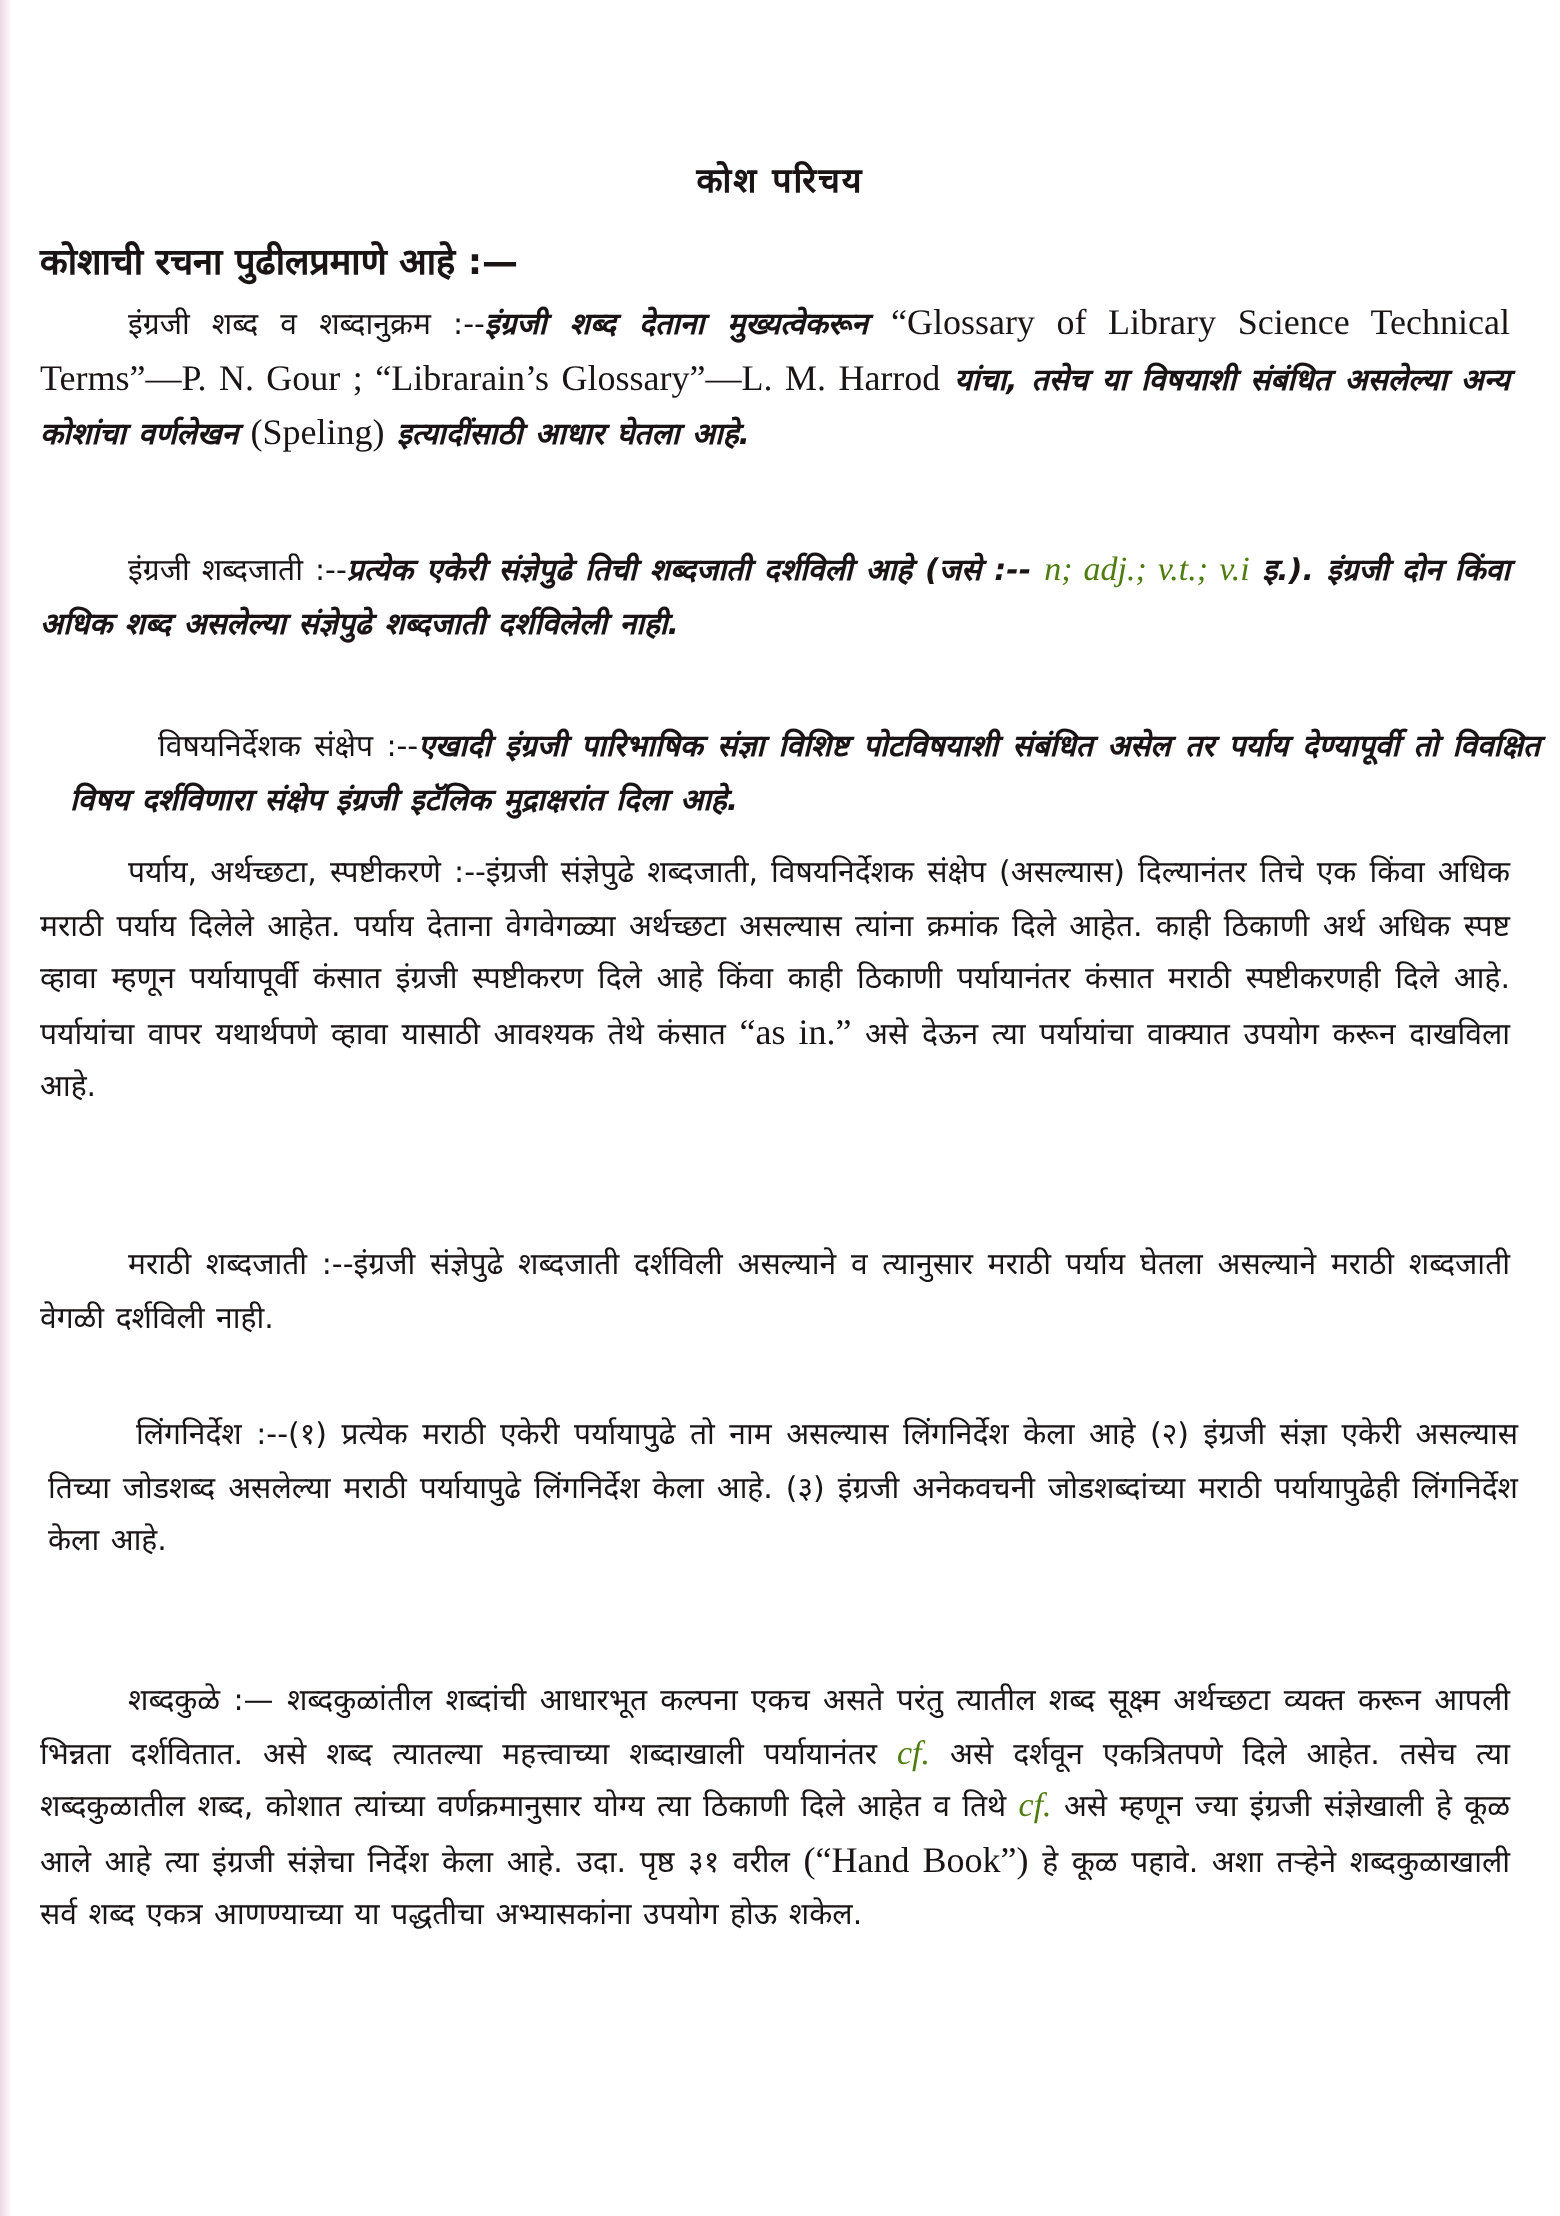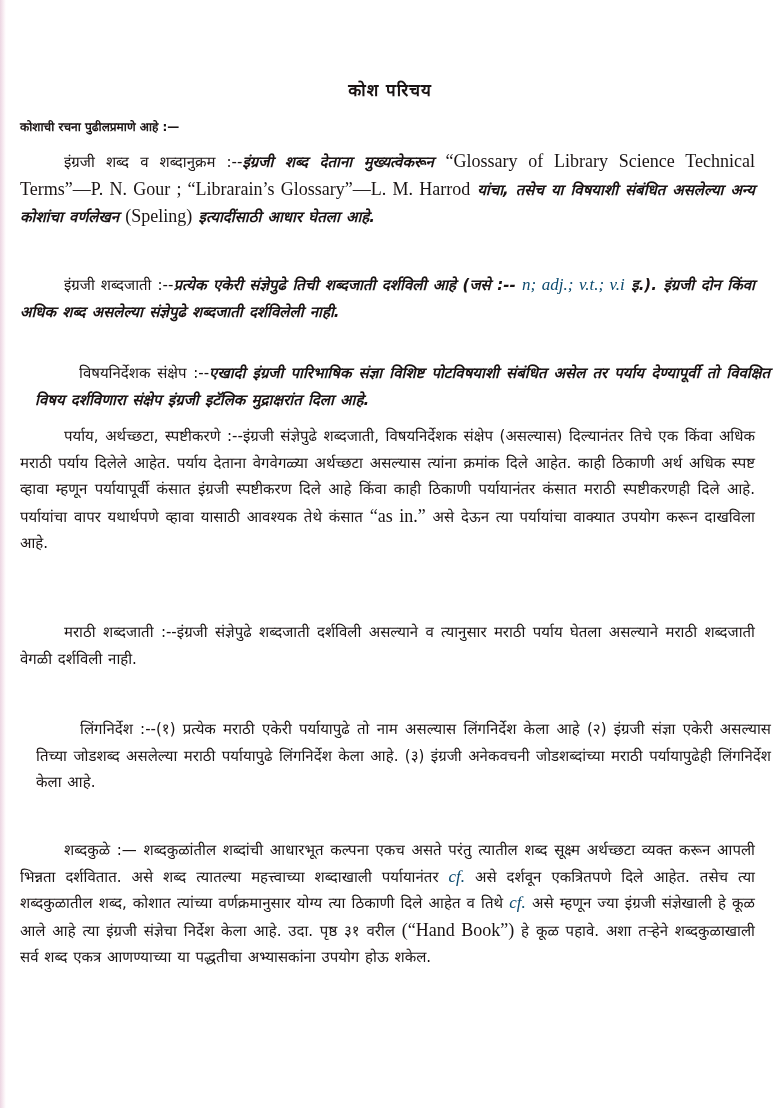--- a/index.html
+++ b/index.html
@@ -35,21 +35,21 @@
       text-align: center;
       font-size: 17px;
       font-weight: bold;
       letter-spacing: 1px;
       margin-top: 12px;
     }
     .intro {
       position: absolute;
       top: 118px;
       left: 0;
-      font-size: 12px;
+      font-size: 18px;
       font-weight: bold;
     }
     .para {
       position: absolute;
       left: 0;
       width: 735px;
       font-size: 15px;
       line-height: 26.5px;
       text-align: justify;
       text-indent: 44px;
@@ -59,21 +59,21 @@
       font-weight: normal;
     }
     .para .en {
       font-family: "Liberation Serif", serif;
       font-size: 18px;
     }
     .para .it {
       font-family: "Liberation Serif", serif;
       font-style: italic;
       font-size: 17px;
-      color: #0c4a6e;
+      color: #4d7c0f;
     }
     .p1 { top: 148px; }
     .p2 { top: 272px; }
     .p3 { top: 345px; }
     .p4 { top: 423px; }
     .p5 { top: 619px; }
     .p6 { top: 700px; }
     .p7 { top: 837px; }
     .para .b { font-weight: bold; font-style: italic; }
   </style>
@@ -101,21 +101,21 @@
   </p>
 
   <p class="para p4" style="margin:0;">
     <span class="head">पर्याय, अर्थच्छटा, स्पष्टीकरणे :--</span><span>इंग्रजी संज्ञेपुढे शब्दजाती, विषयनिर्देशक संक्षेप (असल्यास) दिल्यानंतर तिचे एक किंवा अधिक मराठी पर्याय दिलेले आहेत. पर्याय देताना वेगवेगळ्या अर्थच्छटा असल्यास त्यांना क्रमांक दिले आहेत. काही ठिकाणी अर्थ अधिक स्पष्ट व्हावा म्हणून पर्यायापूर्वी कंसात इंग्रजी स्पष्टीकरण दिले आहे किंवा काही ठिकाणी पर्यायानंतर कंसात मराठी स्पष्टीकरणही दिले आहे. पर्यायांचा वापर यथार्थपणे व्हावा यासाठी आवश्यक तेथे कंसात </span><span class="en">“as in.”</span><span> असे देऊन त्या पर्यायांचा वाक्यात उपयोग करून दाखविला आहे.</span>
   </p>
 
   <p class="para p5" style="margin:0;">
     <span class="head">मराठी शब्दजाती :--</span><span>इंग्रजी संज्ञेपुढे शब्दजाती दर्शविली असल्याने व त्यानुसार मराठी पर्याय घेतला असल्याने मराठी शब्दजाती वेगळी दर्शविली नाही.</span>
   </p>
 
-  <p class="para p6" style="margin:16px;">
+  <p class="para p6" style="margin:4px;">
     <span class="head">लिंगनिर्देश :--</span><span>(१) प्रत्येक मराठी एकेरी पर्यायापुढे तो नाम असल्यास लिंगनिर्देश केला आहे (२) इंग्रजी संज्ञा एकेरी असल्यास तिच्या जोडशब्द असलेल्या मराठी पर्यायापुढे लिंगनिर्देश केला आहे. (३) इंग्रजी अनेकवचनी जोडशब्दांच्या मराठी पर्यायापुढेही लिंगनिर्देश केला आहे.</span>
   </p>
 
   <p class="para p7" style="margin:0;">
     <span class="head">शब्दकुळे :—</span><span> शब्दकुळांतील शब्दांची आधारभूत कल्पना एकच असते परंतु त्यातील शब्द सूक्ष्म अर्थच्छटा व्यक्त करून आपली भिन्नता दर्शवितात. असे शब्द त्यातल्या महत्त्वाच्या शब्दाखाली पर्यायानंतर </span><span class="it">cf.</span><span> असे दर्शवून एकत्रितपणे दिले आहेत. तसेच त्या शब्दकुळातील शब्द, कोशात त्यांच्या वर्णक्रमानुसार योग्य त्या ठिकाणी दिले आहेत व तिथे </span><span class="it">cf.</span><span> असे म्हणून ज्या इंग्रजी संज्ञेखाली हे कूळ आले आहे त्या इंग्रजी संज्ञेचा निर्देश केला आहे. उदा. पृष्ठ ३१ वरील </span><span class="en">(“Hand Book”)</span><span> हे कूळ पहावे. अशा तऱ्हेने शब्दकुळाखाली सर्व शब्द एकत्र आणण्याच्या या पद्धतीचा अभ्यासकांना उपयोग होऊ शकेल.</span>
   </p>
 
 </div>
 
 </body></html>

